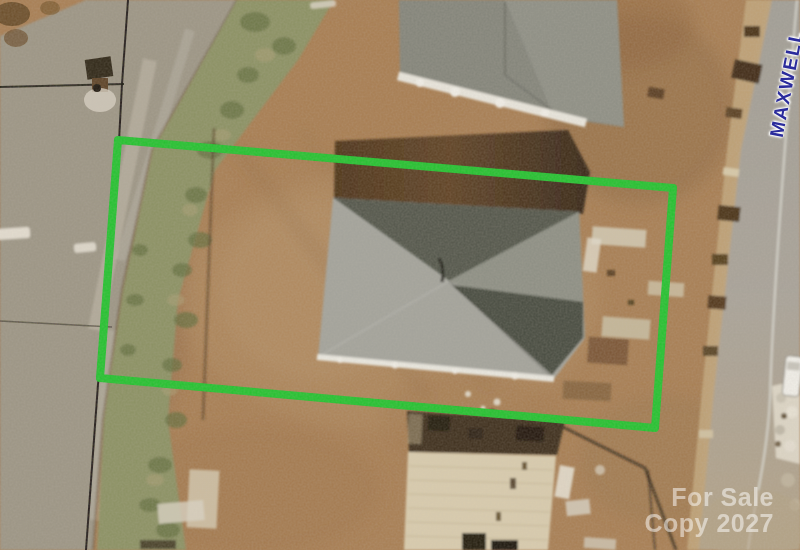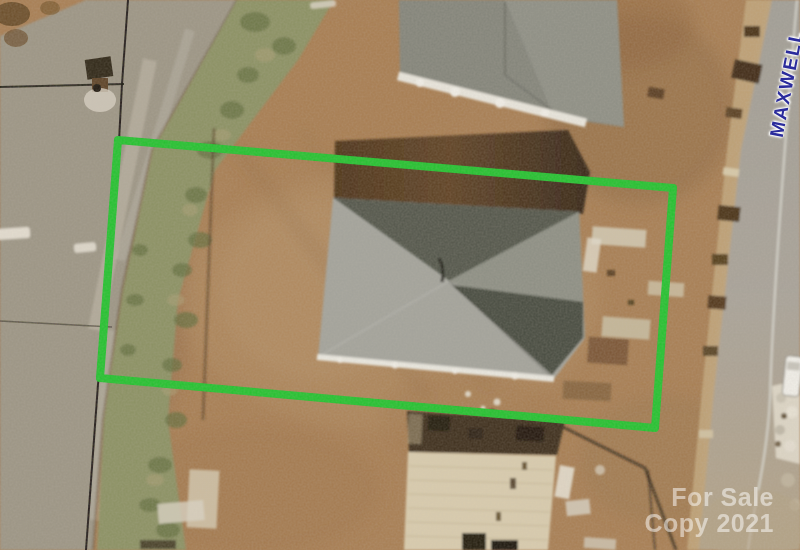--- a/index.html
+++ b/index.html
@@ -241,15 +241,15 @@
       <polygon data-name="property-boundary" points="118,140 673,188 655,428 100,378" fill="none" stroke="#20c22d" stroke-width="8" stroke-linejoin="round"></polygon>
     </g>
 
     <rect data-name="photo-grain" x="0" y="0" width="800" height="550" filter="url(#grain)" opacity=".45"></rect>
   </svg>
 
   <div class="street-label" data-name="street-label">MAXWELL</div>
 
   <div class="watermark" data-name="watermark">
     <div data-name="watermark-line1">For Sale</div>
-    <div data-name="watermark-line2">Copy 2021</div>
+    <div data-name="watermark-line2">Copy 2027</div>
   </div>
 </div>
 
 </body></html>

